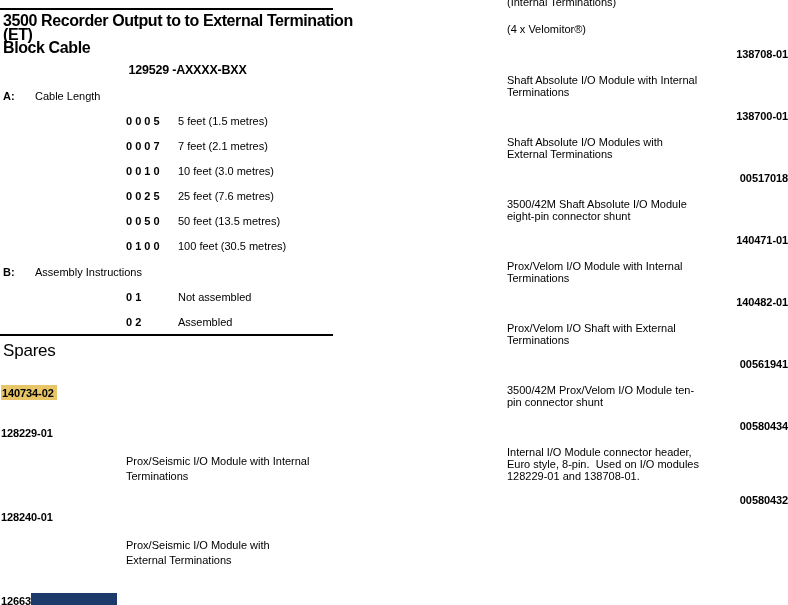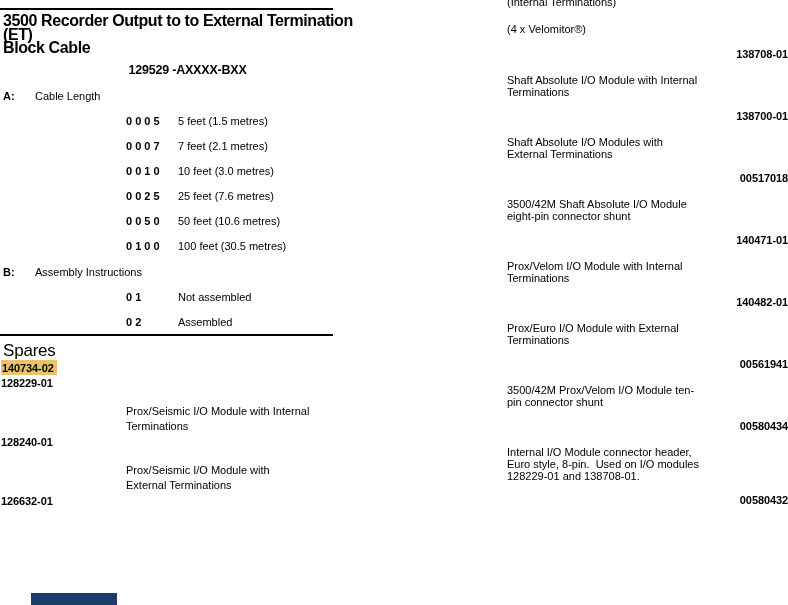--- a/index.html
+++ b/index.html
@@ -16,21 +16,21 @@
     font-size:16px;font-weight:bold;line-height:13.5px;letter-spacing:-0.4px;
     margin:4px 0 0 3px;white-space:pre-line;width:378px;
   }
   .main-pn{font-size:12.5px;font-weight:bold;margin:9px 0 0 3px;line-height:13px;letter-spacing:-0.2px;text-align:center;}
   .group-head{margin:13px 0 0 3px;line-height:13px;}
   .group-key{display:inline-block;width:32px;font-weight:bold;}
   .group-label{}
   .option-row{margin:12px 0 0 126px;line-height:13px;white-space:pre;}
   .opt-code{display:inline-block;min-width:52px;font-weight:bold;}
   .spares-heading{font-size:17px;font-weight:normal;margin:6px 0 0 3px;line-height:18px;letter-spacing:-0.2px;}
-  .spare-pn{font-weight:bold;margin:1px 0 0 1px;line-height:14px;letter-spacing:-0.1px;}
+  .spare-pn{font-weight:bold;margin:26px 0 0 1px;line-height:14px;letter-spacing:-0.1px;}
   .spare-desc{margin:14px 0 0 126px;line-height:15px;white-space:pre-wrap;}
   .clip-line{margin:-4px 0 0 122px;line-height:13px;}
   .clip-line2{margin:14px 0 0 122px;line-height:13px;}
   .part-pn{font-weight:bold;margin:12px 0 0 2px;line-height:13px;letter-spacing:-0.1px;text-align:right;}
   .part-desc{margin:13px 0 0 122px;line-height:12px;white-space:pre-wrap;}
   .hl{background:var(--hl,#e8c566);padding:1.5px 3px 1.5px 1px;}
   .bottom-bar{position:absolute;left:31px;top:593px;width:86px;height:12px;background:var(--bar,#1c3a6a);}
 </style>
 </head>
 <body>
@@ -41,21 +41,21 @@
     <hr class="rule">
     <div class="section-title">3500 Recorder Output to to External Termination (ET)
 Block Cable</div>
     <div class="main-pn">129529 -AXXXX-BXX</div>
     <div id="option-groups">
         <div class="group-head"><span class="group-key">A:</span><span class="group-label">Cable Length</span></div>
         <div class="option-row"><span class="opt-code">0 0 0 5</span><span>5 feet (1.5 metres)</span></div>
         <div class="option-row"><span class="opt-code">0 0 0 7</span><span>7 feet (2.1 metres)</span></div>
         <div class="option-row"><span class="opt-code">0 0 1 0</span><span>10 feet (3.0 metres)</span></div>
         <div class="option-row"><span class="opt-code">0 0 2 5</span><span>25 feet (7.6 metres)</span></div>
-        <div class="option-row"><span class="opt-code">0 0 5 0</span><span>50 feet (10.6 metres)</span></div>
+        <div class="option-row"><span class="opt-code">0 0 5 0</span><span>50 feet (13.5 metres)</span></div>
         <div class="option-row"><span class="opt-code">0 1 0 0</span><span>100 feet (30.5 metres)</span></div>
         <div class="group-head"><span class="group-key">B:</span><span class="group-label">Assembly Instructions</span></div>
         <div class="option-row"><span class="opt-code">0 1</span><span>Not assembled</span></div>
         <div class="option-row"><span class="opt-code">0 2</span><span>Assembled</span></div>
       </div>
     <hr class="rule rule2">
     <div class="spares-heading">Spares</div>
     <div id="spares-list">
         <div class="spare-pn"><span class="hl">140734-02</span></div>
         <div class="spare-pn">128229-01</div>
@@ -78,21 +78,21 @@
         <div class="part-pn">138700-01</div>
         <div class="part-desc">Shaft Absolute I/O Modules with
 External Terminations</div>
         <div class="part-pn">00517018</div>
         <div class="part-desc">3500/42M Shaft Absolute I/O Module
 eight-pin connector shunt</div>
         <div class="part-pn">140471-01</div>
         <div class="part-desc">Prox/Velom I/O Module with Internal
 Terminations</div>
         <div class="part-pn">140482-01</div>
-        <div class="part-desc">Prox/Euro I/O Module with External
+        <div class="part-desc">Prox/Velom I/O Shaft with External
 Terminations</div>
         <div class="part-pn">00561941</div>
         <div class="part-desc">3500/42M Prox/Velom I/O Module ten-
 pin connector shunt</div>
         <div class="part-pn">00580434</div>
         <div class="part-desc">Internal I/O Module connector header,
 Euro style, 8-pin.  Used on I/O modules
 128229-01 and 138708-01.</div>
         <div class="part-pn">00580432</div>
       </div>

